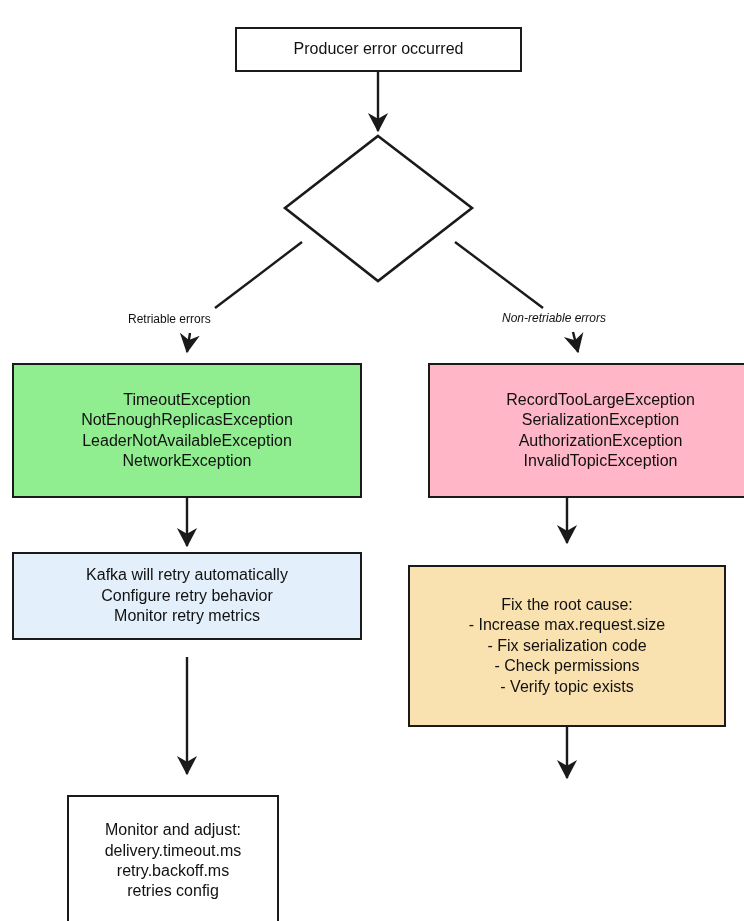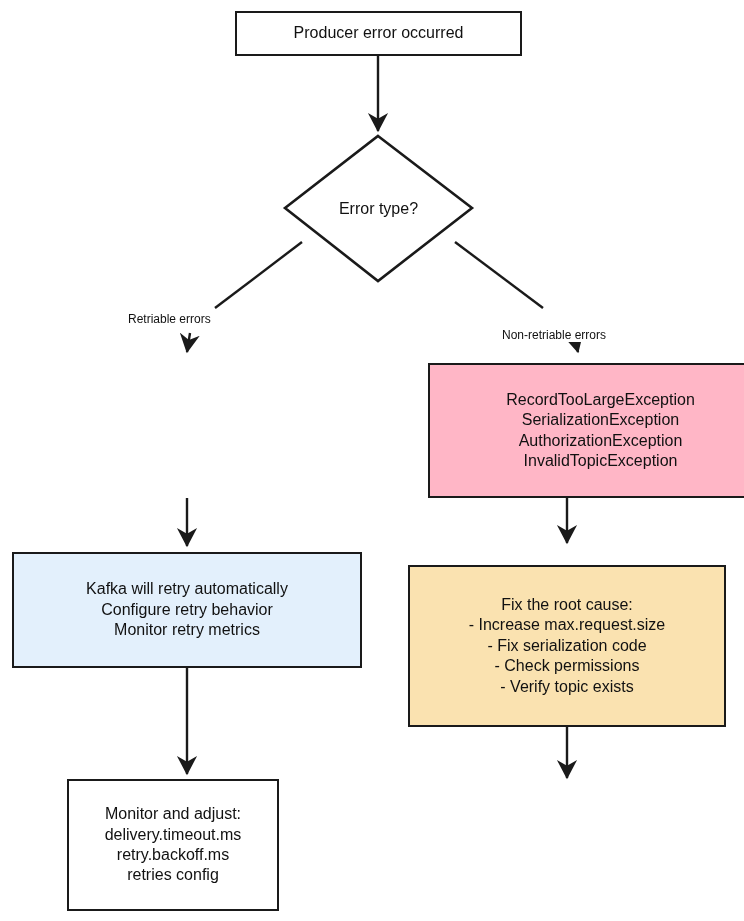--- a/index.html
+++ b/index.html
@@ -32,21 +32,21 @@
     display: flex;
     align-items: center;
     justify-content: center;
     text-align: center;
     color: #111111;
     font-size: 16px;
     line-height: 1.28;
     white-space: pre-line;
     padding: 2px 6px;
   }
-  .node.plain   { background: #ffffff; }
+  .node.plain   { background: #ffffff; margin-top: 16px; }
   .node.green   { background: #90ee90; }
   .node.pink    { background: #ffb6c6; }
   .node.blue    { background: #e3f0fc; }
   .node.orange  { background: #fae2b0; }
 
   .diamond-wrap {
     position: absolute;
   }
   .diamond-label {
     position: absolute;
@@ -113,35 +113,36 @@
       <line x1="567" y1="711" x2="567" y2="778" stroke="#1a1a1a" stroke-width="2.4" marker-end="url(#arrowhead)"></line>
     </g>
 
     <g>
       <polygon points="378,136 472,208 378,281 285,208" fill="#ffffff" stroke="#1a1a1a" stroke-width="2.6"></polygon>
     </g>
   </svg>
 
   <div class="node plain" style="left:235px; top:11px; width:287px; height:45px;">Producer error occurred</div>
 
-  <div class="diamond-wrap" style="left:285px; top:136px; width:187px; height:146px;">
-    <div class="diamond-label">Error type?</div>
-  </div>
 
   <div class="edge-label" style="left:126px; top:312px;">Retriable errors</div>
 
-  <div class="edge-label" style="left:500px; top:328px;">Non-retriable errors</div>
+  <div class="edge-label" style="left:500px; top:311px;font-style:italic;">Non-retriable errors</div>
 
+  <div class="node green" style="left:12px; top:363px; width:350px; height:135px;">TimeoutException
+NotEnoughReplicasException
+LeaderNotAvailableException
+NetworkException</div>
 
   <div class="node pink" style="left:428px; top:363px; width:345px; height:135px;">RecordTooLargeException
 SerializationException
 AuthorizationException
 InvalidTopicException</div>
 
-  <div class="node blue" style="left:12px; top:552px; width:350px; height:116px;">Kafka will retry automatically
+  <div class="node blue" style="left:12px; top:552px; width:350px; height:88px;">Kafka will retry automatically
 Configure retry behavior
 Monitor retry metrics</div>
 
   <div class="node orange" style="left:408px; top:549px; width:318px; height:162px;margin-top:16px;">Fix the root cause:
 - Increase max.request.size
 - Fix serialization code
 - Check permissions
 - Verify topic exists</div>
 
   <div class="node plain" style="left:67px; top:779px; width:212px; height:132px;">Monitor and adjust:

